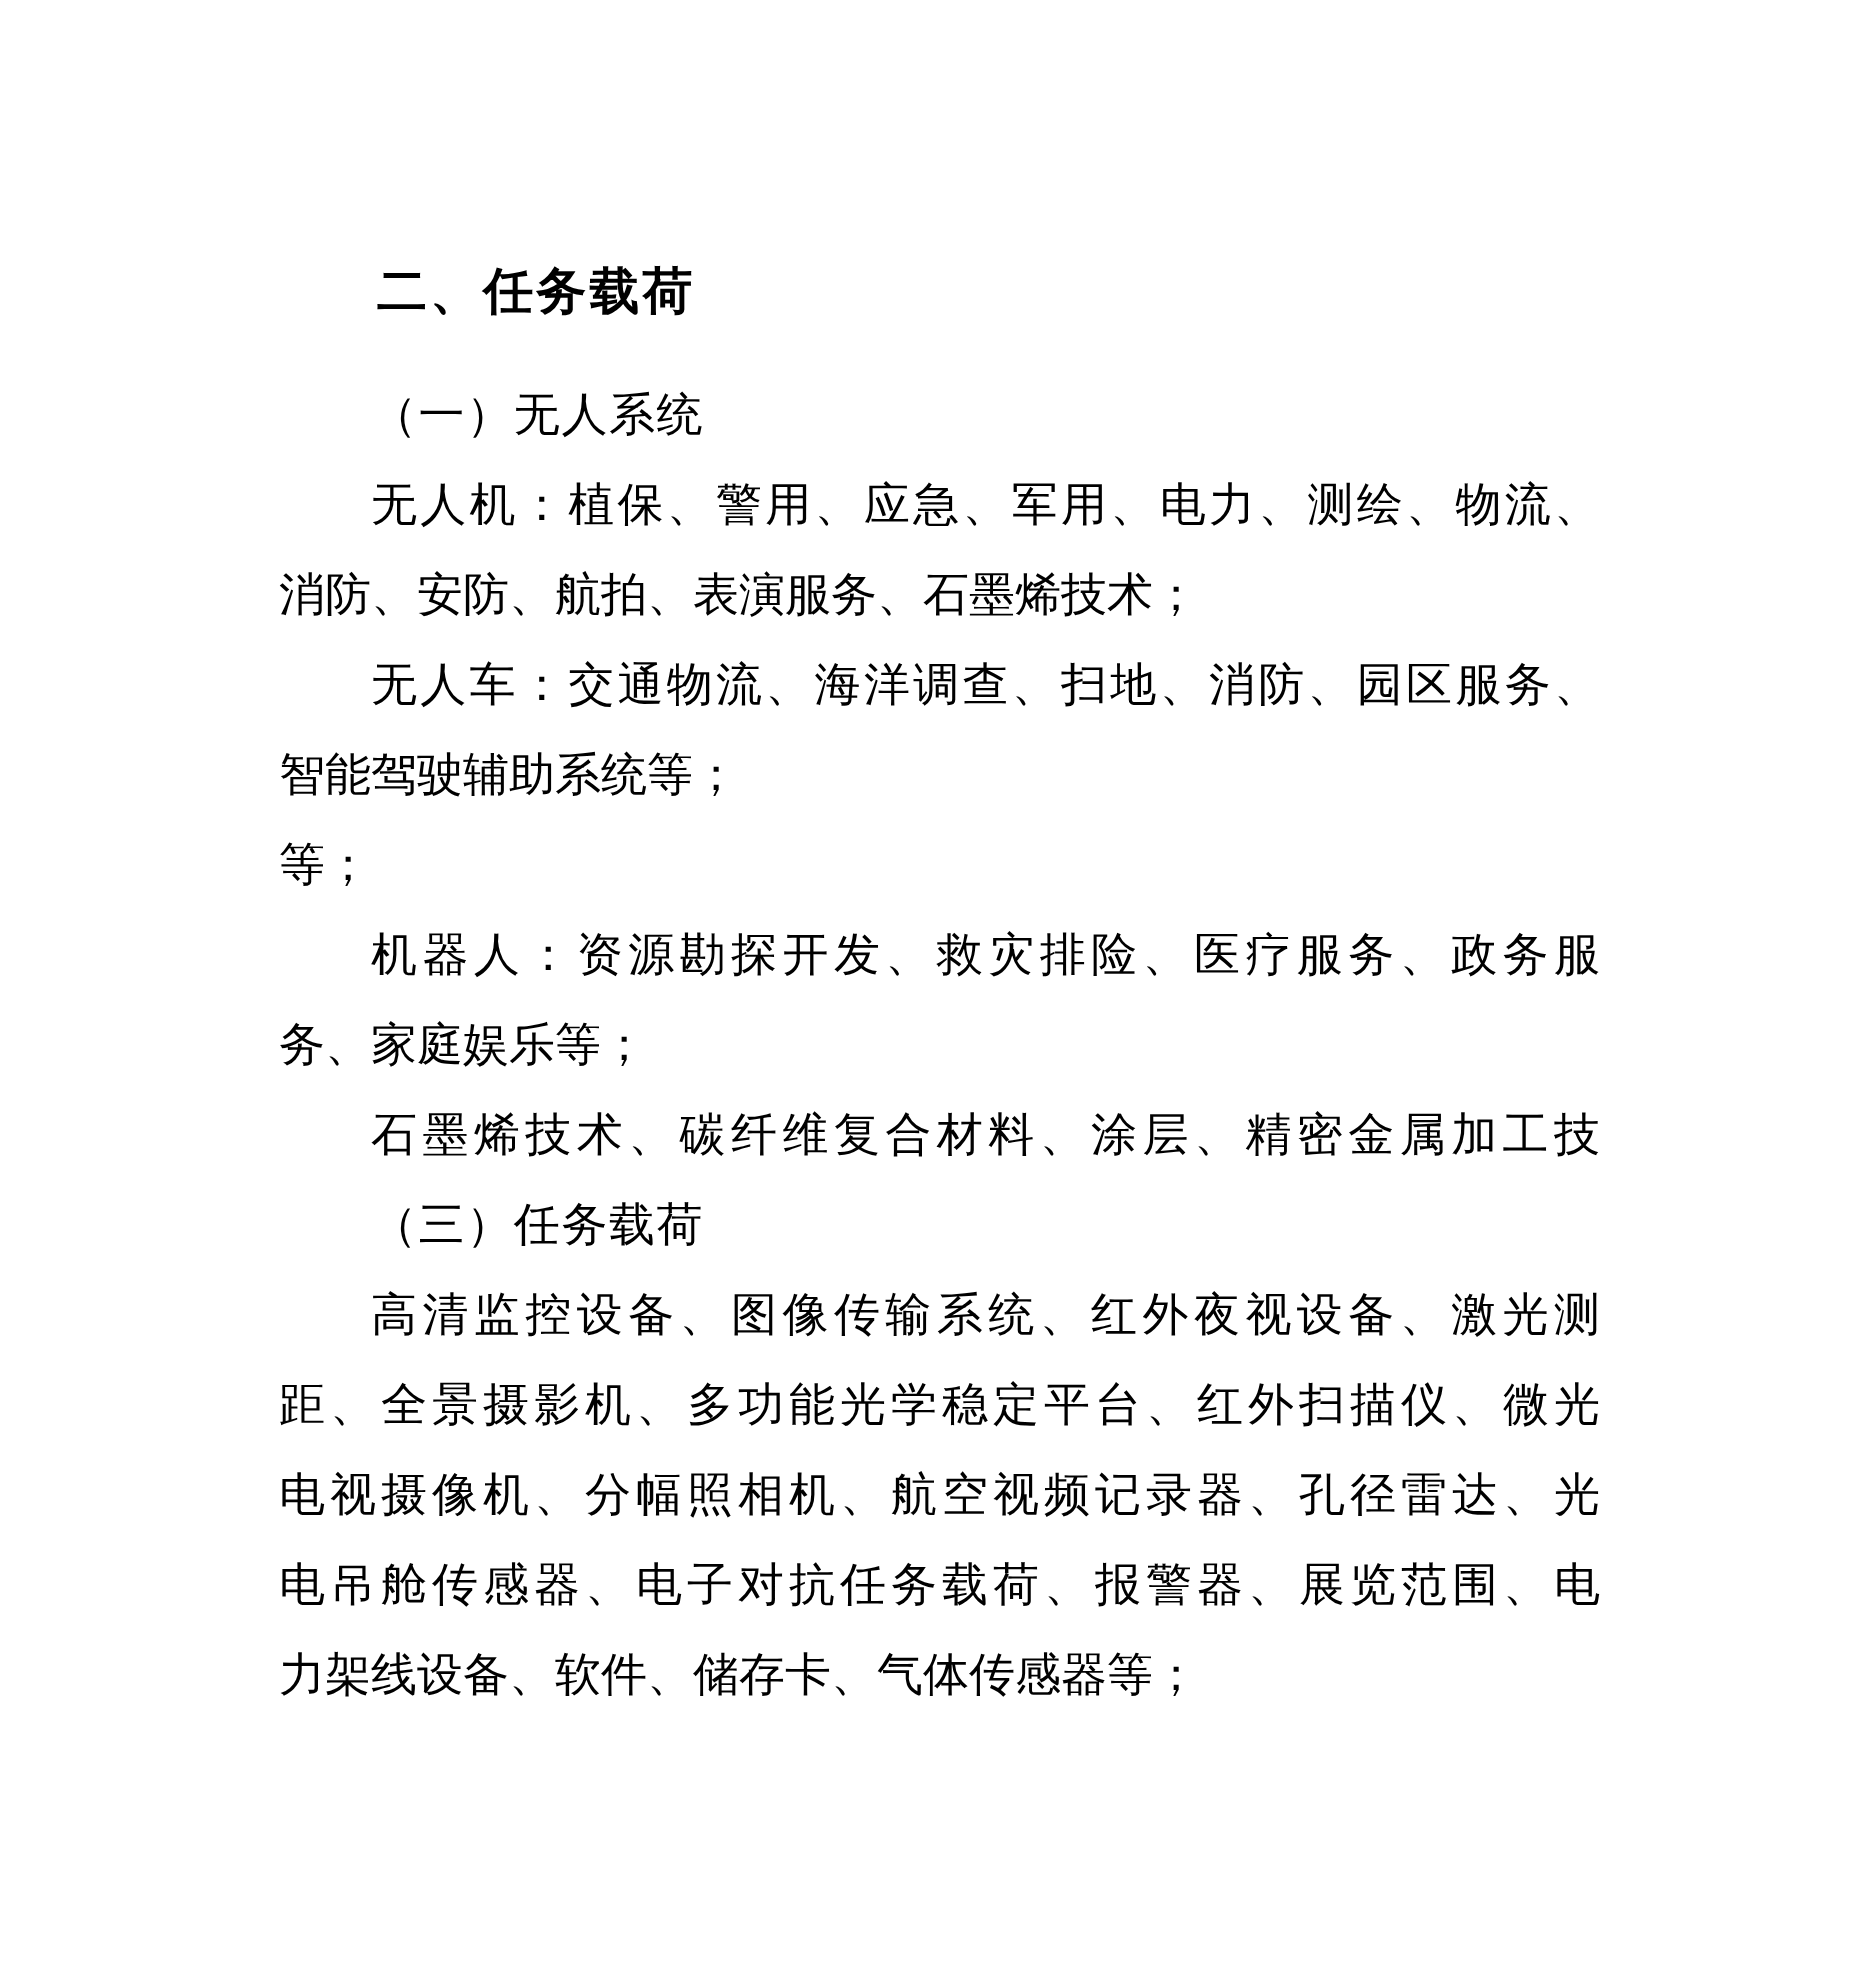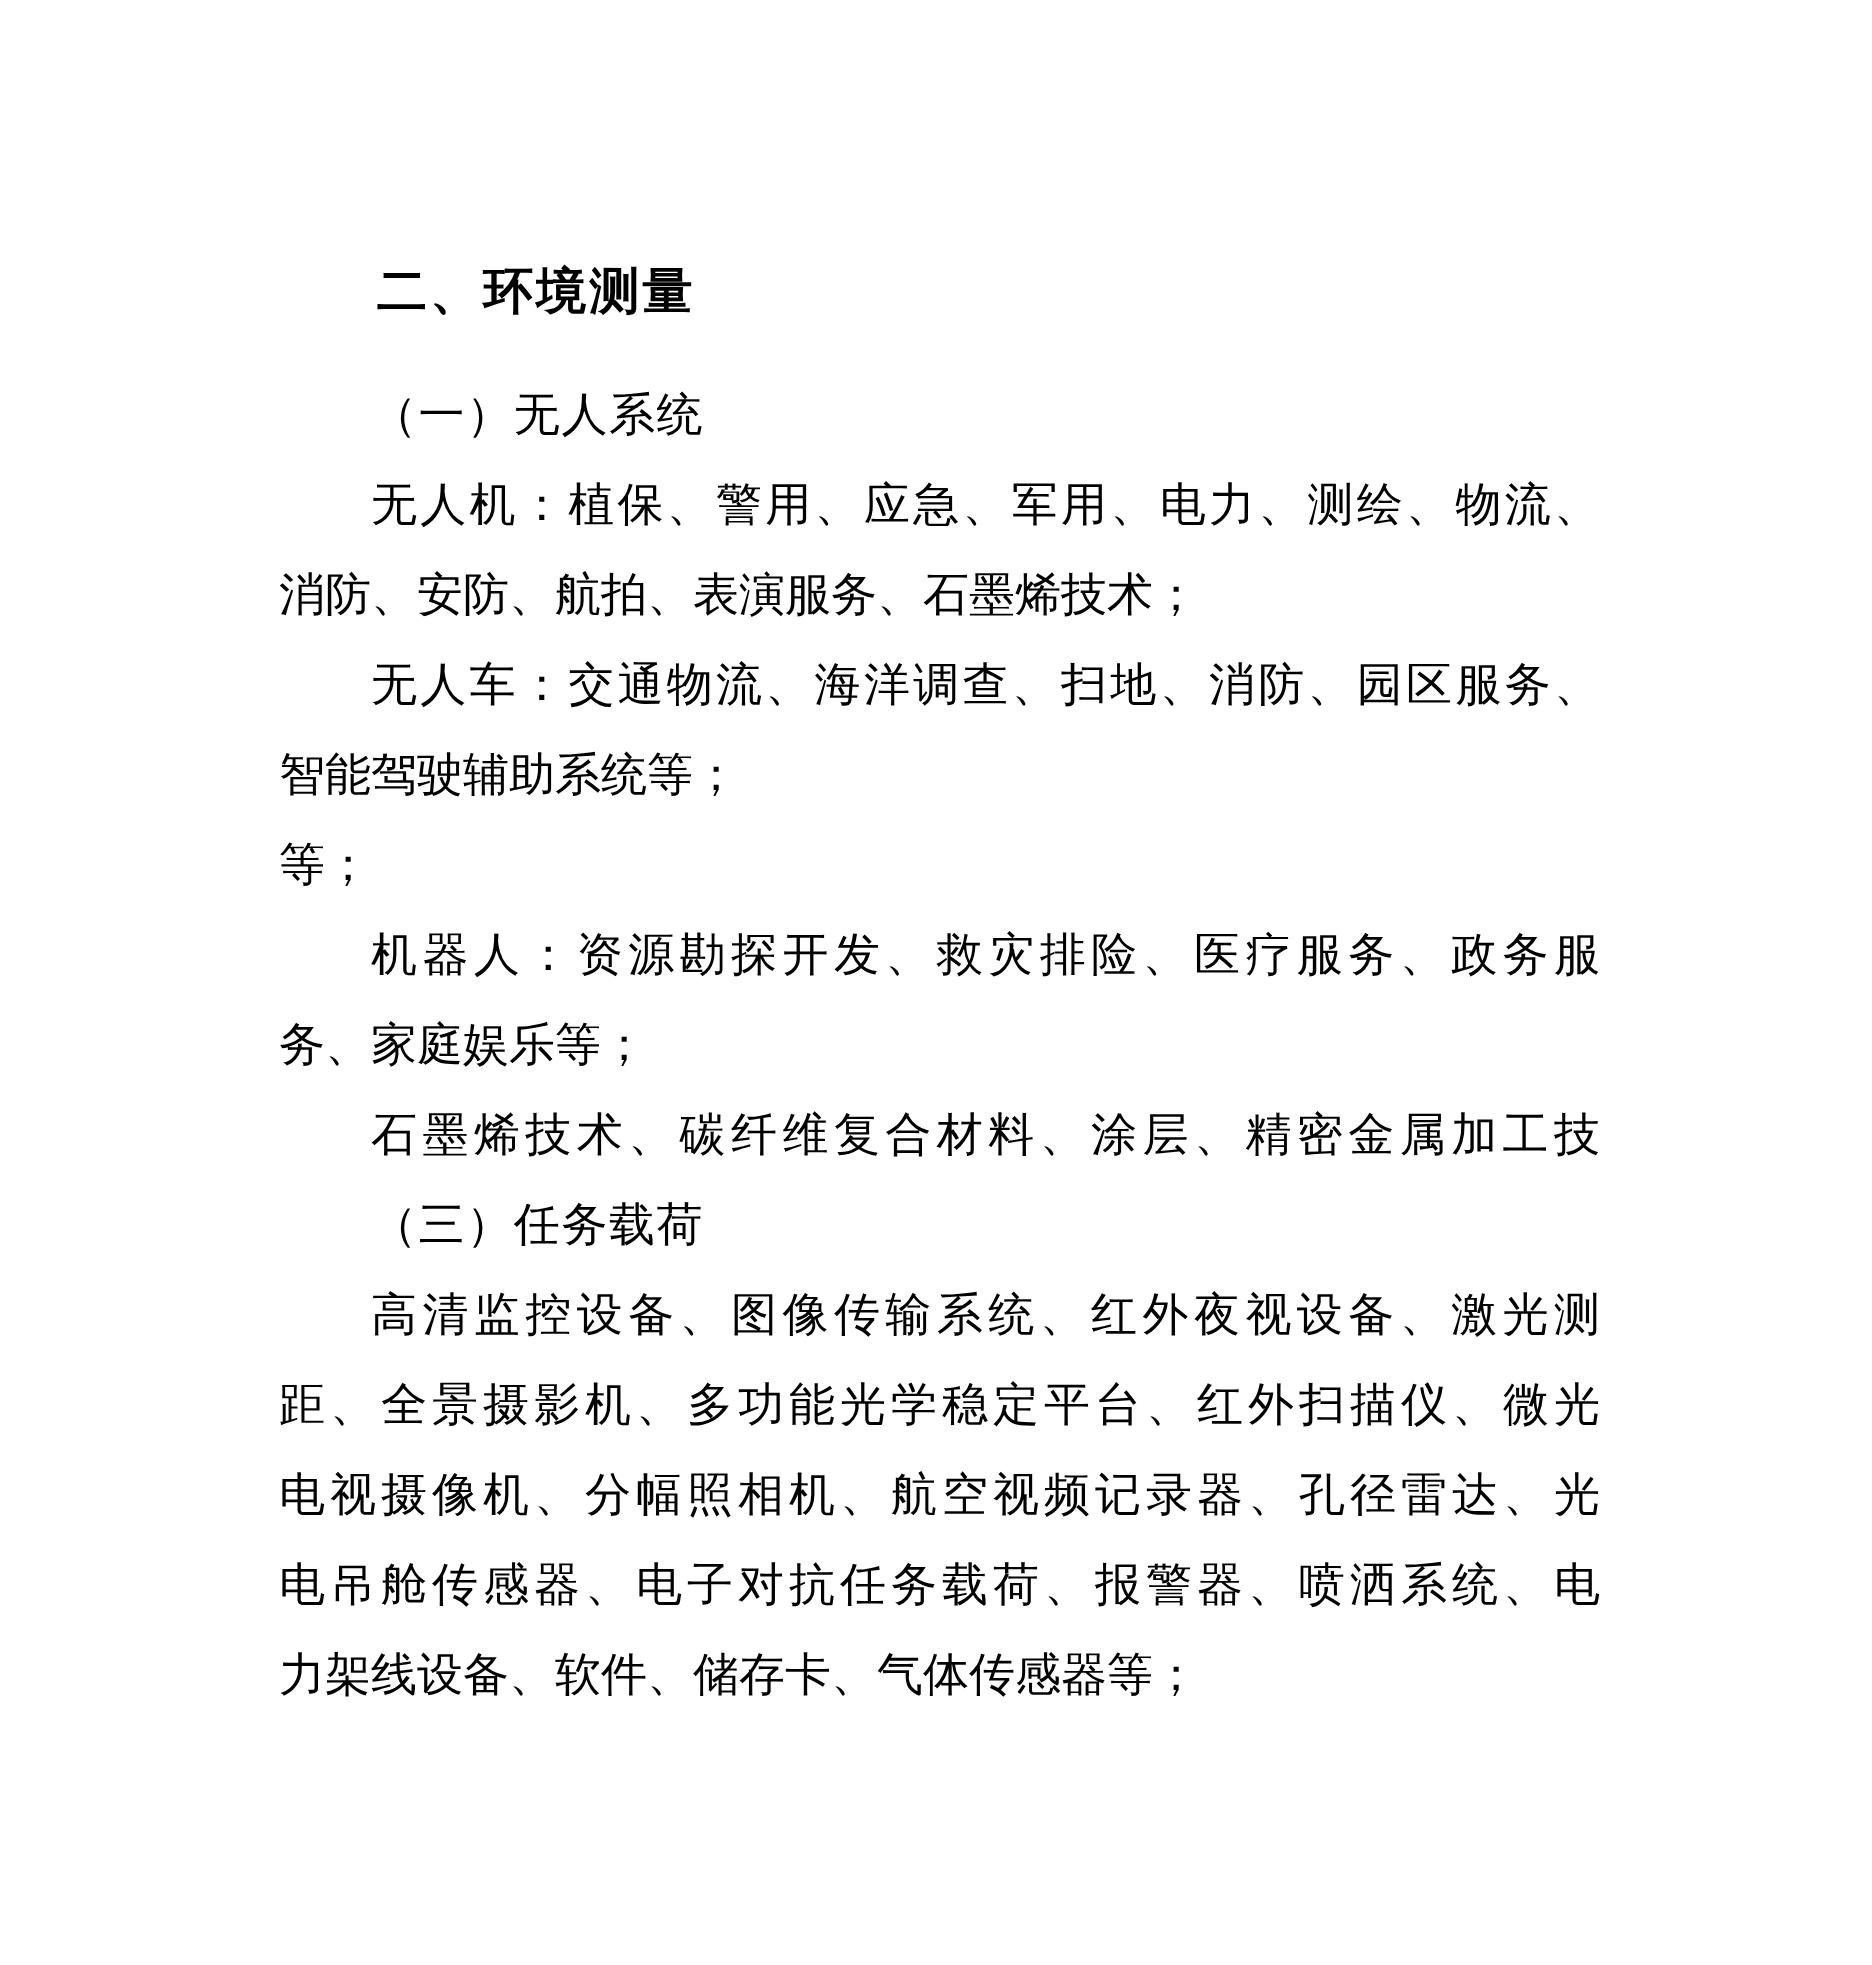--- a/index.html
+++ b/index.html
@@ -49,21 +49,21 @@
   }
   .line.heading {
     letter-spacing: 1.6px;
   }
 </style>
 </head>
 <body>
 
 <div class="page">
 
-  <div class="title">二、环境测量</div>
+  <div class="title">二、任务载荷</div>
 
   <div class="line heading indent">（一）无人系统</div>
 
   <div class="line indent just">无人机：植保、警用、应急、军用、电力、测绘、物流、</div>
   <div class="line">消防、安防、航拍、表演服务、石墨烯技术；</div>
 
   <div class="line indent just">无人车：交通物流、海洋调查、扫地、消防、园区服务、</div>
   <div class="line">智能驾驶辅助系统等；</div>
 
   <div class="line">等；</div>
@@ -72,17 +72,17 @@
   <div class="line">务、家庭娱乐等；</div>
 
 
   <div class="line indent just">石墨烯技术、碳纤维复合材料、涂层、精密金属加工技</div>
 
   <div class="line heading indent">（三）任务载荷</div>
 
   <div class="line indent just">高清监控设备、图像传输系统、红外夜视设备、激光测</div>
   <div class="line just">距、全景摄影机、多功能光学稳定平台、红外扫描仪、微光</div>
   <div class="line just">电视摄像机、分幅照相机、航空视频记录器、孔径雷达、光</div>
-  <div class="line just">电吊舱传感器、电子对抗任务载荷、报警器、喷洒系统、电</div>
+  <div class="line just">电吊舱传感器、电子对抗任务载荷、报警器、展览范围、电</div>
   <div class="line">力架线设备、软件、储存卡、气体传感器等；</div>
 
 </div>
 
 
 </body></html>

